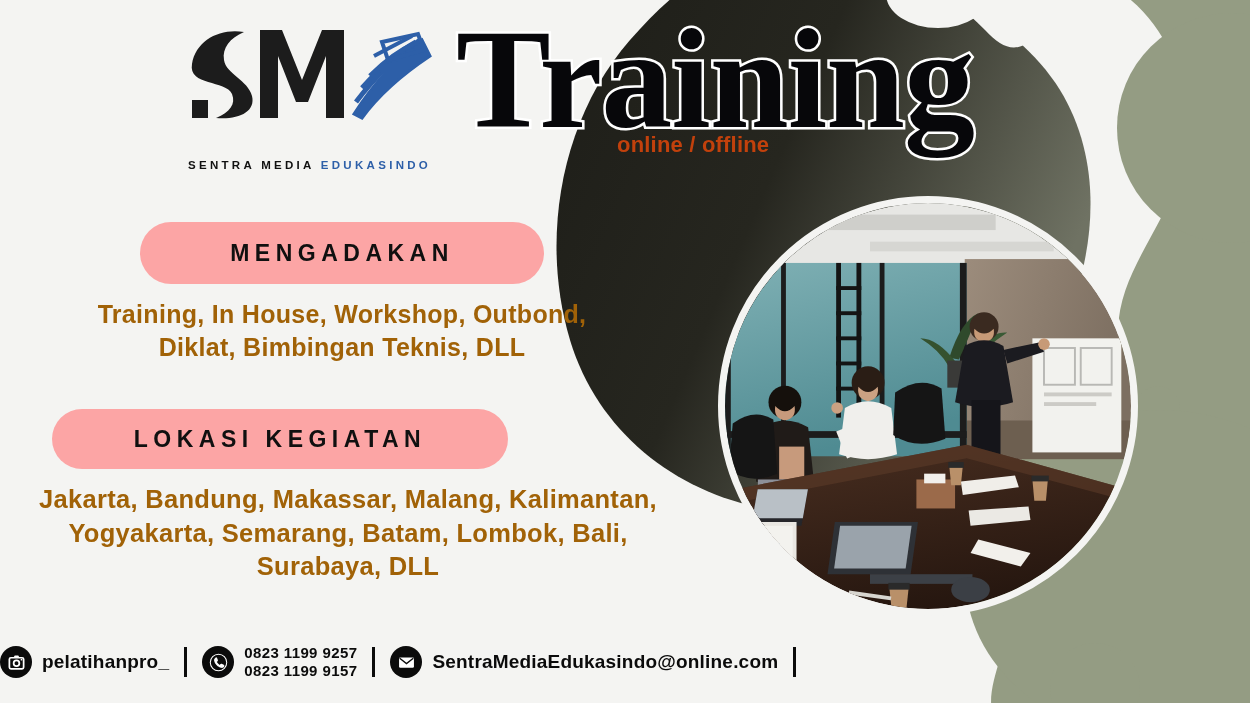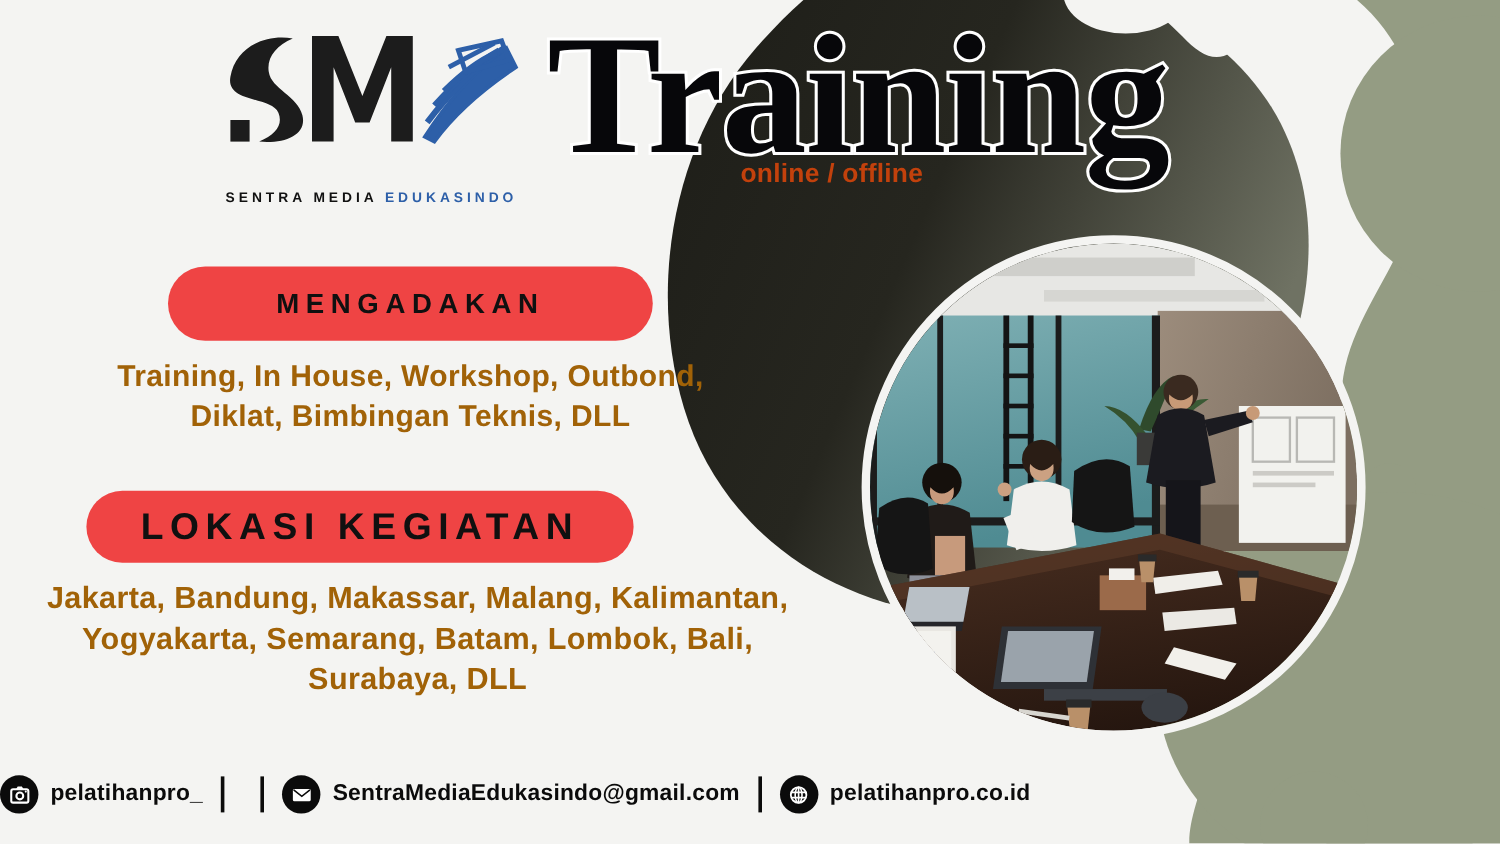--- a/index.html
+++ b/index.html
@@ -65,30 +65,30 @@
   #subhead{
     position:absolute;left:165px;top:124px;
     font-size:22px;font-weight:bold;color:#c2410c;
     white-space:nowrap;
     letter-spacing:0.2px;
   }
 
   
   .pill{
     position:absolute;
-    background:#ef4444;
+    background:#fca5a5;
     border-radius:40px;
     display:flex;align-items:center;justify-content:center;
     color:#101010;
     font-weight:bold;
     letter-spacing:5.5px;
     z-index:20;
   }
   #pill-mengadakan{left:140px;top:222px;width:404px;height:62px;font-size:23px;}
-  #pill-lokasi{left:72px;top:409px;width:456px;height:60px;font-size:31px;}
+  #pill-lokasi{left:52px;top:409px;width:456px;height:60px;font-size:23px;}
 
   .body-copy{
     position:absolute;
     text-align:center;
     font-weight:bold;
     color:#a16207;
     font-family:"Liberation Sans", sans-serif;
     z-index:20;
   }
   #copy-mengadakan{
@@ -312,41 +312,43 @@
           <path d="M8 6 L9.8 3 L14.2 3 L16 6 Z" fill="#fff"></path>
           <circle cx="12" cy="13" r="3.6" fill="none" stroke="#fff" stroke-width="2.2"></circle>
           <circle cx="18.3" cy="8.4" r="1.1" fill="#fff"></circle>
         </svg>
       </span>
       <span class="c-text">pelatihanpro_</span>
     </div>
 
     <span class="divider"></span>
 
+    <div class="contact-item">
+      <span class="c-icon">
+        <svg width="19" height="19" viewBox="0 0 24 24">
+          <circle cx="12" cy="12" r="10.4" fill="none" stroke="#fff" stroke-width="1.3"></circle>
+          <path d="M8.2 5.6 c1.2 -.4 1.9 .2 2.3 1.3 l.7 1.9 c.3 .9 .1 1.4 -.6 1.9 l-.7 .5 c.8 1.8 2 3 3.8 3.8 l.5 -.7 c.5 -.7 1 -.9 1.9 -.6 l1.9 .7 c1.1 .4 1.7 1.1 1.3 2.3 -.5 1.5 -2.2 2.4 -3.9 2 -4.2 -.9 -8 -4.7 -8.9 -8.9 -.4 -1.7 .5 -3.4 2 -3.9 Z" fill="#fff"></path>
+        </svg>
+      </span>
+      <span class="c-text small">
+        <span>0823 1199 9257</span><br>
+        <span>0823 1199 9157</span>
+      </span>
+    </div>
 
     <span class="divider"></span>
 
     <div class="contact-item">
       <span class="c-icon">
         <svg width="19" height="19" viewBox="0 0 24 24">
           <rect x="2.6" y="5.6" width="18.8" height="13" rx="1.6" fill="#fff"></rect>
           <path d="M3.4 6.6 L12 13.4 L20.6 6.6" fill="none" stroke="#0b0b0b" stroke-width="1.7"></path>
         </svg>
       </span>
-      <span class="c-text">SentraMediaEdukasindo@gmail.com</span>
+      <span class="c-text">SentraMediaEdukasindo@online.com</span>
     </div>
 
     <span class="divider"></span>
 
-    <div class="contact-item">
-      <span class="c-icon">
-        <svg width="19" height="19" viewBox="0 0 24 24">
-          <circle cx="12" cy="12" r="8.2" fill="none" stroke="#fff" stroke-width="1.9"></circle>
-          <ellipse cx="12" cy="12" rx="3.6" ry="8.2" fill="none" stroke="#fff" stroke-width="1.7"></ellipse>
-          <path d="M4 9.2 H20 M4 14.8 H20 M12 3.8 V20.2" stroke="#fff" stroke-width="1.7"></path>
-        </svg>
-      </span>
-      <span class="c-text">pelatihanpro.co.id</span>
-    </div>
 
   </div>
 
 </div>
 
 </body></html>

